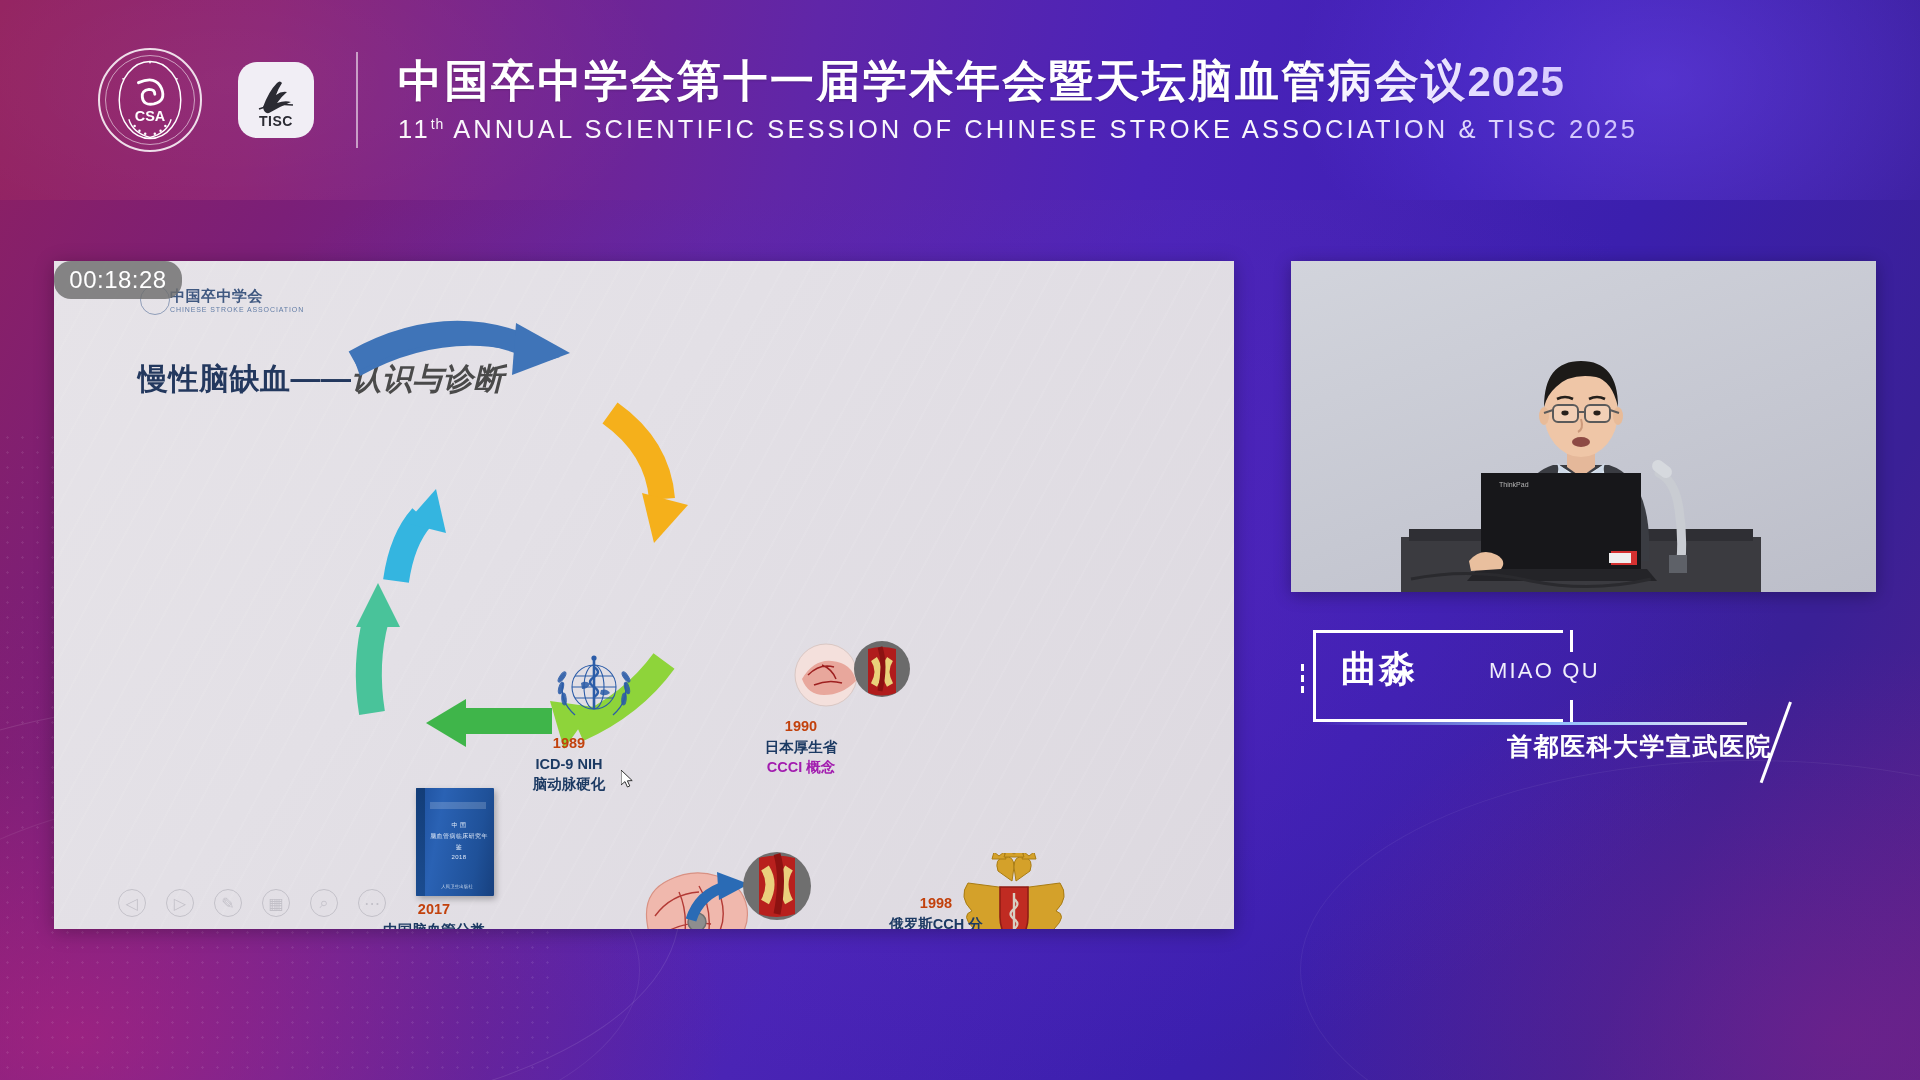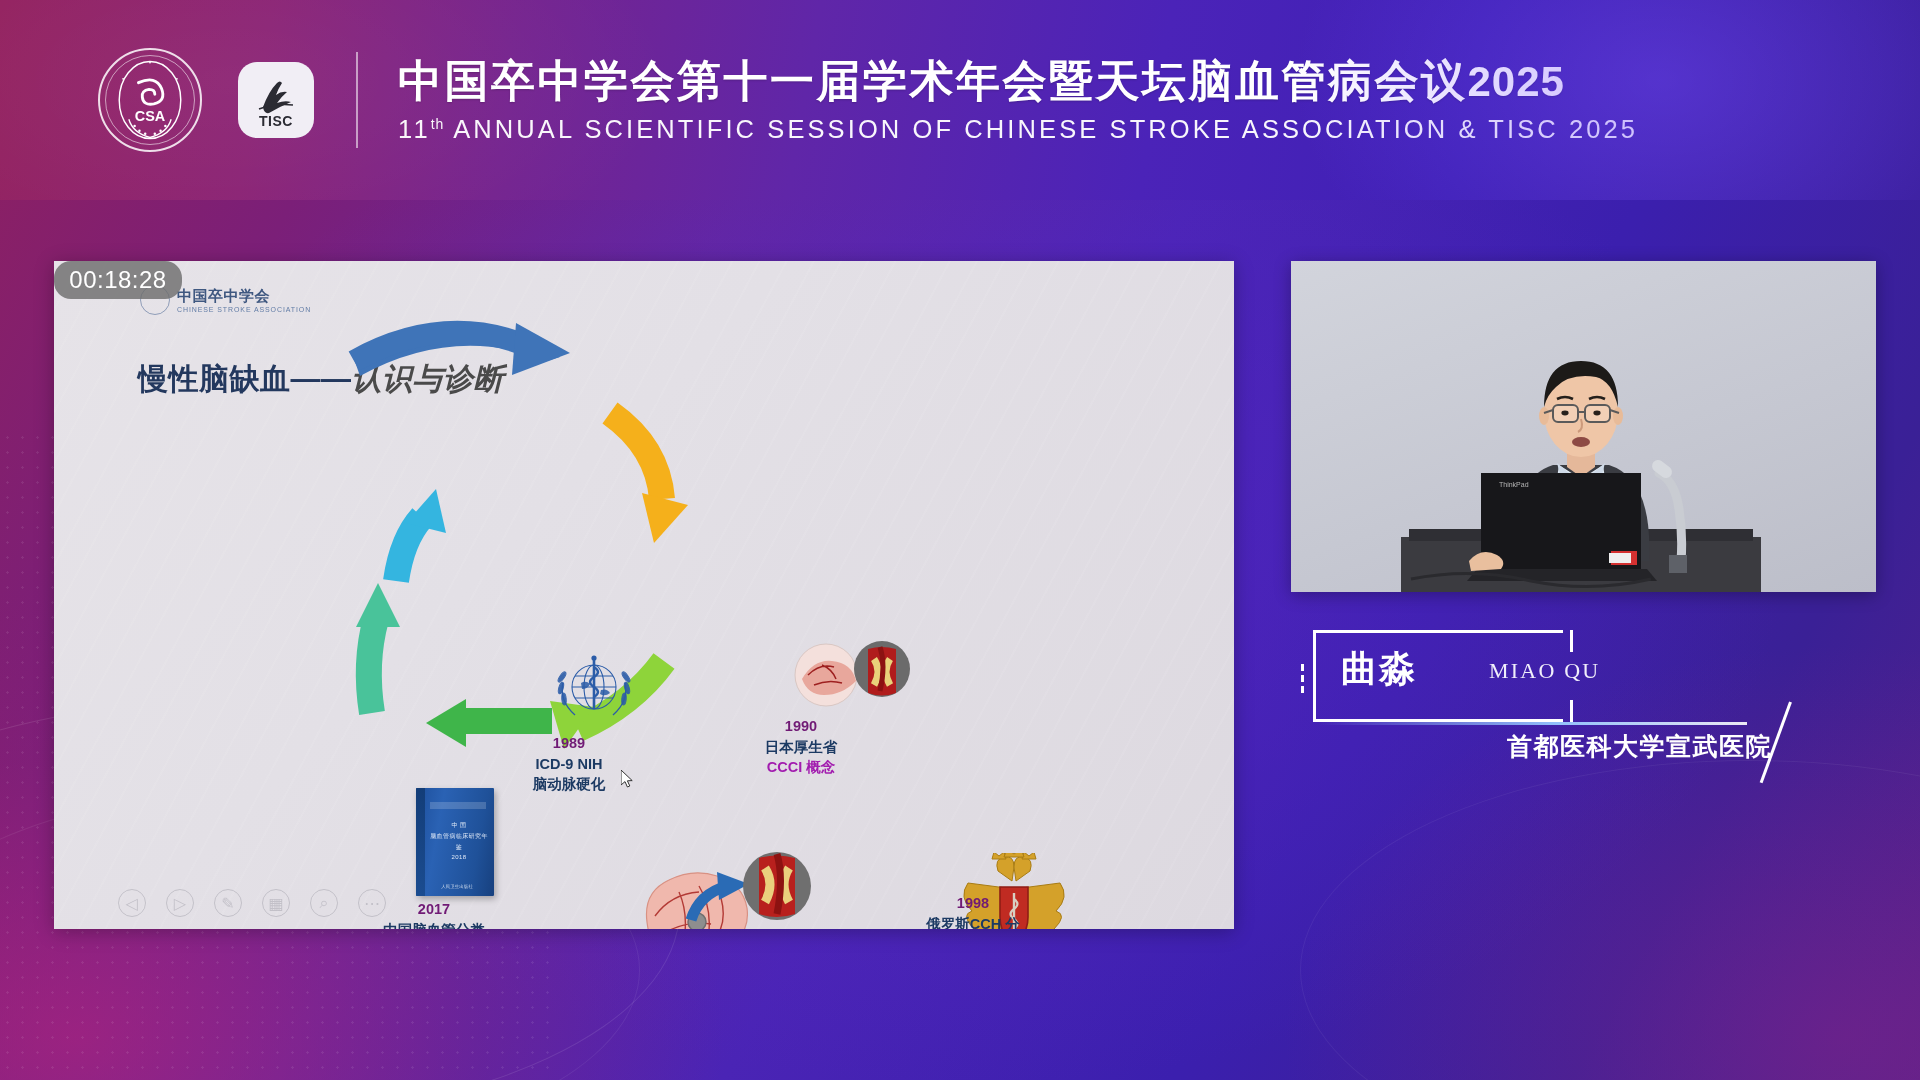--- a/index.html
+++ b/index.html
@@ -119,21 +119,21 @@
     width:128px; height:38px;
     background: rgba(110,110,110,0.82);
     color:#ffffff; font-size:24px; letter-spacing:.5px;
     display:flex; align-items:center; justify-content:center;
     font-family:"Liberation Sans", sans-serif;
     border-radius:17px;
   }
 
   
   .slide-wm {
-    position:absolute; left:86px; top:24px; display:flex; align-items:center; gap:7px; opacity:.85;
+    position:absolute; left:86px; top:24px; display:flex; align-items:center; opacity:.85;
   }
   .slide-wm .wm-mark{
     width:30px;height:30px;border-radius:50%;
     border:1.3px solid #2b4c82; opacity:.55;
     position:relative;
   }
   .slide-wm .wm-text{ display:flex; flex-direction:column; line-height:1;}
   .slide-wm .wm-cn{ color:#23406f; font-size:15px; font-weight:bold; letter-spacing:.5px;}
   .slide-wm .wm-en{ color:#4a6a9a; font-size:7px; letter-spacing:.9px; margin-top:3px;}
 
@@ -143,21 +143,21 @@
     letter-spacing:.5px; white-space:nowrap;
   }
   .slide-title .sub{ color:#4a4a4a; font-weight:bold;font-style:italic; }
 
   
   #diagram{ position:absolute; inset:0; }
   .node-label{
     position:absolute; text-align:center; line-height:1.42;
     font-size:14.5px; font-weight:bold; white-space:nowrap;
   }
-  .node-label .yr{ color:#701a75; display:block; }
+  .node-label .yr{ color:#c2410c; display:block; }
   .node-label .l1{ color:#1c3a63; display:block; }
   .node-label .l2{ color:#a21caf; display:block; }
   .node-label .l1b{ color:#1c3a63; display:block; }
 
   
   #arrowsvg{ position:absolute; inset:0; }
 
   
   .who{
     position:absolute; width:86px; height:86px; left:497px; top:382px;
@@ -196,21 +196,21 @@
 
   
   #video{
     position:absolute; left:1291px; top:261px; width:585px; height:331px;
     background:#c9cbd4; overflow:hidden;
     box-shadow: 0 3px 16px rgba(0,0,0,.3);
   }
   .vid-bg{ position:absolute; inset:0; background:linear-gradient(160deg,#d2d4dc 0%,#c6c8d2 55%,#bcbec9 100%); }
 
   
-  #nameplate{ position:absolute; left:1313px; top:618px; width:560px; height:150px;font-family:Liberation Serif, serif; }
+  #nameplate{ position:absolute; left:1313px; top:618px; width:560px; height:150px; }
   .np-box{
     position:absolute; left:0; top:12px; width:260px; height:92px;
   }
   .np-l{ position:absolute; left:0; top:0; bottom:0; width:3px; background:#fff; }
   .np-t{ position:absolute; left:0; top:0; width:250px; height:3px; background:#fff; }
   .np-b{ position:absolute; left:0; bottom:0; width:250px; height:3px; background:#fff; }
   .np-r1{ position:absolute; right:0; top:0; width:3px; height:22px; background:#fff; }
   .np-r2{ position:absolute; right:0; bottom:0; width:3px; height:22px; background:#fff; }
   .np-name{
     position:absolute; left:28px; top:27px;
@@ -461,21 +461,21 @@
         <span class="l1">ICD-9  NIH</span>
         <span class="l1b">脑动脉硬化</span>
       </div>
 
       <div class="node-label" style="left:672px; top:455px; width:150px;">
         <span class="yr">1990</span>
         <span class="l1">日本厚生省</span>
         <span class="l2">CCCI 概念</span>
       </div>
 
-      <div class="node-label" style="left:844px; top:632px; width:150px;">
+      <div class="node-label" style="left:807px; top:632px; width:150px;">
         <span class="yr">1998</span>
         <span class="l1">俄罗斯CCH 分</span>
 
       </div>
 
       <div class="node-label" style="left:290px; top:638px; width:180px;">
         <span class="yr">2017</span>
         <span class="l1">中国脑血管分类</span>
 
       </div>

